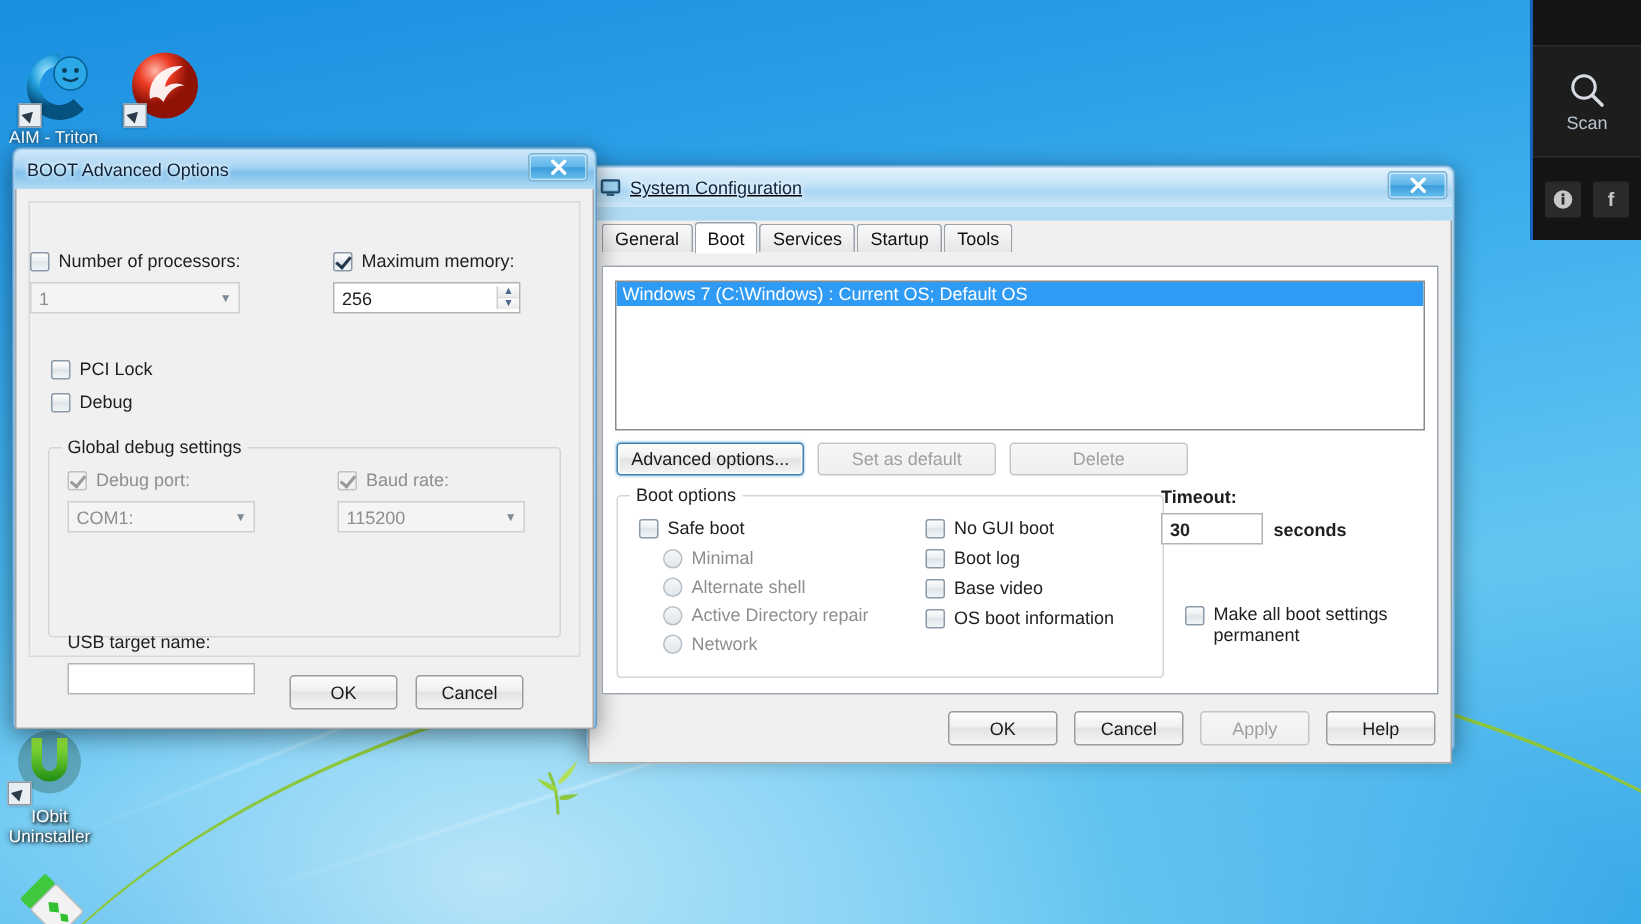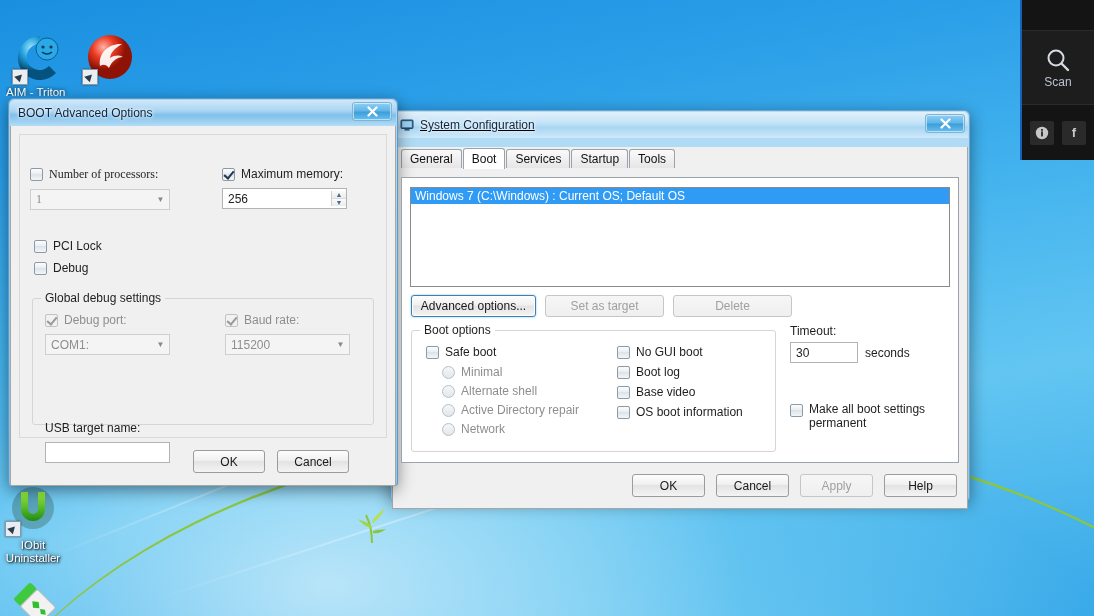--- a/index.html
+++ b/index.html
@@ -383,21 +383,21 @@
         <div class="tabpage" style="position:absolute; left:8px; top:30px; right:8px; height:286px;">
 
           <div class="listbox" style="position:absolute; left:8px; top:9px; right:8px; height:100px;">
             <div class="listsel">Windows 7 (C:\Windows) : Current OS; Default OS</div>
           </div>
 
           <div class="btn focus" style="position:absolute; left:9px; top:117px; width:125px; height:22px;">
             <span>Advanced options...</span>
           </div>
           <div class="btn dis" style="position:absolute; left:143px; top:117px; width:119px; height:22px;">
-            <span>Set as target</span>
+            <span>Set as default</span>
           </div>
           <div class="btn dis" style="position:absolute; left:271px; top:117px; width:119px; height:22px;">
             <span>Delete</span>
           </div>
 
           <div class="group" style="position:absolute; left:9px; top:152px; width:365px; height:122px; background:#fff;">
             <div class="gtitle" style="background:#fff;">Boot options</div>
 
             <div style="position:absolute; left:205px; top:14px;">
               <div class="ctl-row" style="margin-bottom:6px;">
@@ -435,21 +435,21 @@
                 <span class="rb"></span>
                 <span class="lbl-txt dis">Active Directory repair</span>
               </div>
               <div class="ctl-row" style="margin:0 0 0 16px;">
                 <span class="rb"></span>
                 <span class="lbl-txt dis">Network</span>
               </div>
             </div>
           </div>
 
-          <div style="position:absolute; left:388px; top:146px;">
+          <div style="position:absolute; left:372px; top:146px;font-weight:bold;">
             <div class="lbl-txt" style="margin-bottom:4px;">Timeout:</div>
             <div style="display:flex; align-items:center; gap:7px;">
               <div class="tbox" style="width:68px; height:21px;">
                 <span>30</span>
               </div>
               <span class="lbl-txt">seconds</span>
             </div>
           </div>
 
           <div style="position:absolute; left:388px; top:224px; display:flex; gap:6px; align-items:flex-start;">
@@ -490,21 +490,21 @@
             <path d="M1.5 1.5 L9.5 9.5 M9.5 1.5 L1.5 9.5" stroke="#ffffff" stroke-width="2.2" stroke-linecap="round"></path>
           </svg>
         </div>
       </div>
 
       <div class="winbody" style="height:360px; position:relative;">
 
         <div style="position:absolute; left:8px; top:8px; right:8px; bottom:47px;
                     border:1px solid #d9d9d9; background:#f0f0f0;">
 
-          <div style="position:absolute; left:10px; top:32px;font-family:Liberation Serif, serif;">
+          <div style="position:absolute; left:0; top:32px;">
             <div class="ctl-row">
               <span class="cb"></span>
               <span class="lbl-txt">Number of processors:</span>
             </div>
             <div class="combo dis" style="width:140px; height:21px; margin-top:7px;">
               <span>1</span>
               <span class="arrow">▼</span>
             </div>
           </div>
 

